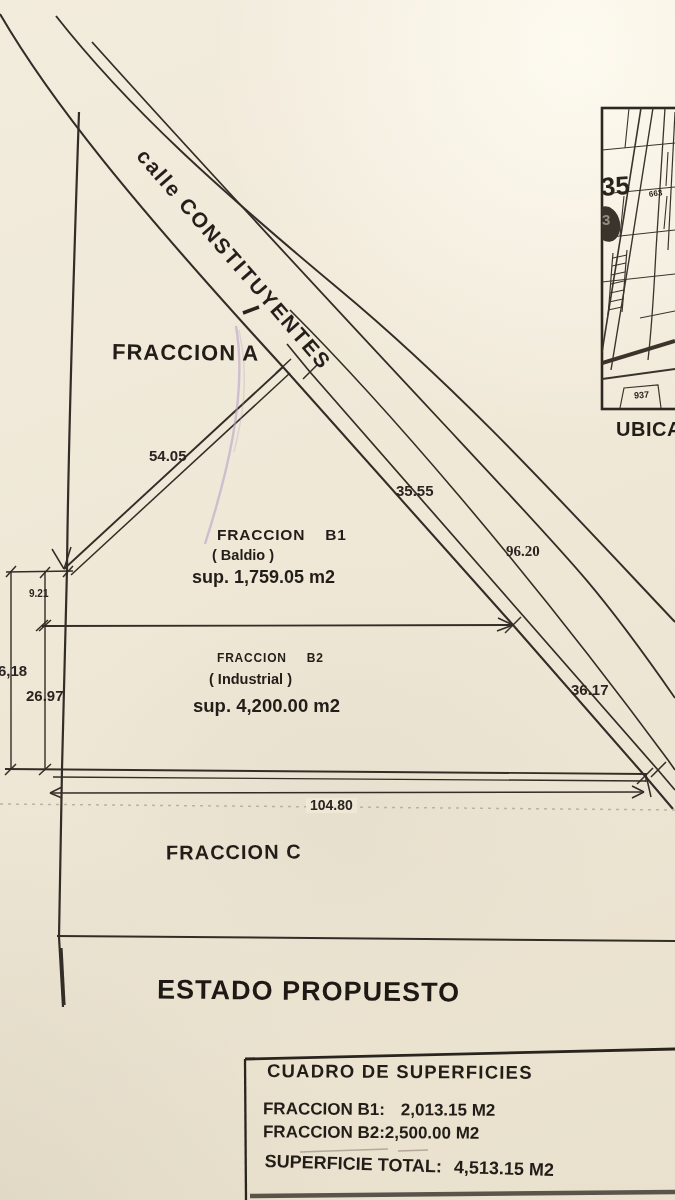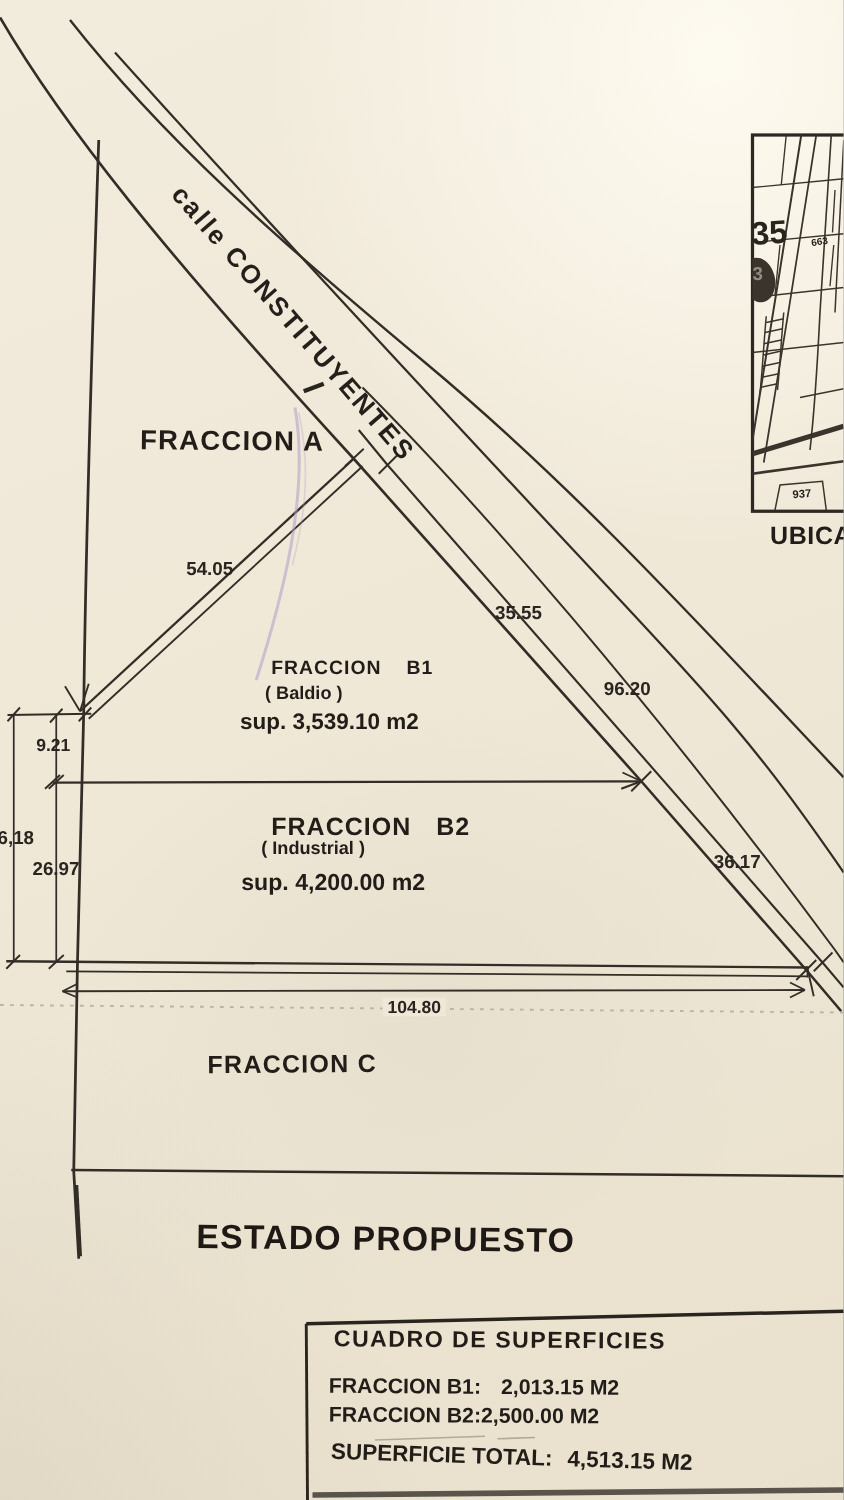--- a/index.html
+++ b/index.html
@@ -103,36 +103,36 @@
   </svg>
 
   <div class="lbl b" style="left:149px;top:145px;font-size:21px;letter-spacing:2px;transform:rotate(49deg);transform-origin:0 0;color:#241f1b;">calle CONSTITUYENTES</div>
 
   <div class="lbl" style="left:112px;top:341px;font-size:22px;letter-spacing:1px;font-weight:bold;transform:rotate(0.5deg);">FRACCION A</div>
 
   <div class="lbl b" style="left:217px;top:527px;font-size:15.5px;letter-spacing:0.8px;">
     <span>FRACCION</span><span style="margin-left:20px;">B1</span>
   </div>
   <div class="lbl" style="left:212px;top:548px;font-size:14.5px;font-weight:bold;">( Baldio )</div>
-  <div class="lbl b" style="left:192px;top:568px;font-size:18px;">sup. 3,539.10 m2</div>
+  <div class="lbl b" style="left:192px;top:568px;font-size:18px;">sup. 1,759.05 m2</div>
 
-  <div class="lbl b" style="left:217px;top:652px;font-size:20px;letter-spacing:0.8px;">
+  <div class="lbl b" style="left:217px;top:652px;font-size:12px;letter-spacing:0.8px;">
     <span>FRACCION</span><span style="margin-left:20px;">B2</span>
   </div>
   <div class="lbl" style="left:209px;top:672px;font-size:14.5px;font-weight:bold;">( Industrial )</div>
   <div class="lbl b" style="left:193px;top:696px;font-size:18.5px;">sup. 4,200.00 m2</div>
 
   <div class="lbl" style="left:166px;top:842px;font-size:20px;font-weight:bold;letter-spacing:1px;transform:rotate(-0.5deg);">FRACCION C</div>
 
   <div class="lbl dim" style="left:149px;top:448px;">54.05</div>
   <div class="lbl dim" style="left:396px;top:483px;">35.55</div>
-  <div class="lbl dim" style="left:483px;top:544px;">96.20</div>
+  <div class="lbl dim" style="left:506px;top:544px;font-family:Liberation Serif, serif;">96.20</div>
   <div class="lbl dim" style="left:571px;top:682px;">36.17</div>
   <div class="lbl dim paperbg" style="left:306px;top:798px;font-size:14px;">104.80</div>
-  <div class="lbl dim" style="left:29px;top:589px;font-size:14px;">9.21</div>
+  <div class="lbl dim" style="left:29px;top:589px;font-size:10px;">9.21</div>
   <div class="lbl dim" style="left:-2px;top:663px;">6,18</div>
   <div class="lbl dim" style="left:26px;top:688px;">26.97</div>
 
   <div class="lbl b" style="left:601px;top:173px;font-size:26px;transform:rotate(-4deg);color:#2a241e;">35</div>
   <div class="lbl b" style="left:649px;top:190px;font-size:8px;transform:rotate(-8deg);">663</div>
   <div class="lbl b" style="left:634px;top:391px;font-size:9px;transform:rotate(-4deg);">937</div>
   <div class="lbl b" style="left:602px;top:212px;font-size:15px;color:#958d7f;">3</div>
   <div class="lbl b" style="left:616px;top:419px;font-size:20px;letter-spacing:0.5px;">UBICACION</div>
 
   <div class="lbl b" style="left:157px;top:977px;font-size:27px;letter-spacing:1px;transform:rotate(0.6deg);color:#1e1914;">ESTADO PROPUESTO</div>

